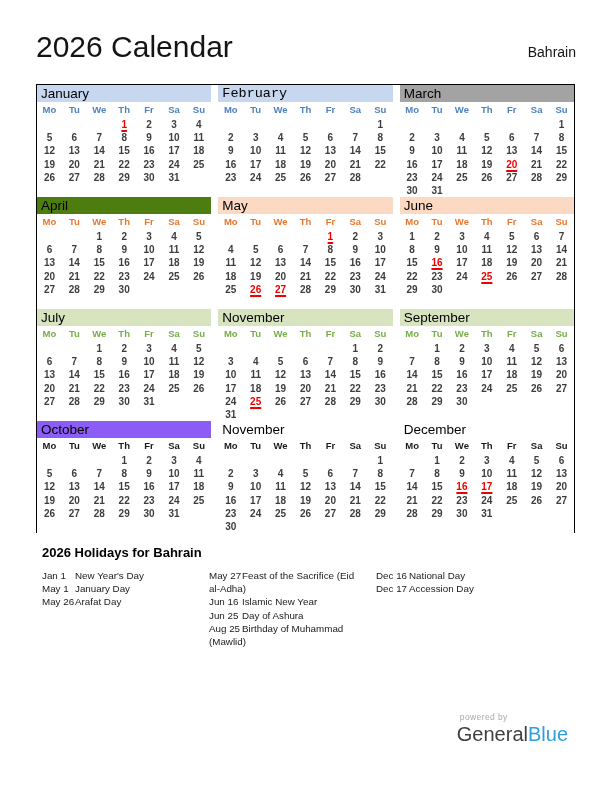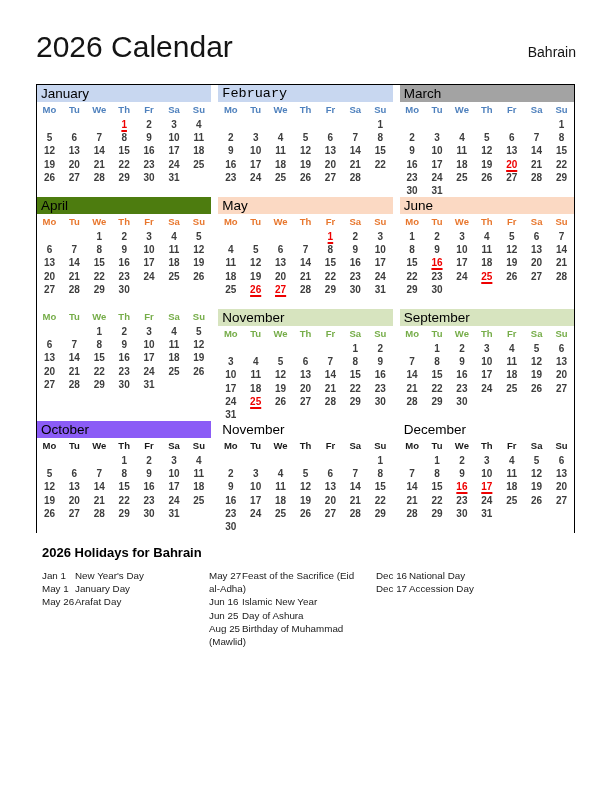--- a/index.html
+++ b/index.html
@@ -361,20 +361,21 @@
           <span class="day-cell">29</span>
           <span class="day-cell">30</span>
           <span class="day-cell"></span>
           <span class="day-cell"></span>
           <span class="day-cell"></span>
           <span class="day-cell"></span>
           <span class="day-cell"></span>
         </div>
       </div>
       <div class="month-card">
+        <div class="month-header" style="background: rgb(215, 228, 191);">July</div>
         <div class="weekday-row">
           <span class="weekday-label" style="color: rgb(118, 173, 73);">Mo</span>
           <span class="weekday-label" style="color: rgb(118, 173, 73);">Tu</span>
           <span class="weekday-label" style="color: rgb(118, 173, 73);">We</span>
           <span class="weekday-label" style="color: rgb(118, 173, 73);">Th</span>
           <span class="weekday-label" style="color: rgb(118, 173, 73);">Fr</span>
           <span class="weekday-label" style="color: rgb(118, 173, 73);">Sa</span>
           <span class="weekday-label" style="color: rgb(118, 173, 73);">Su</span>
         </div>
         <div class="days-grid">
@@ -690,14 +691,18 @@
           <div class="holiday-entry"><span class="holiday-date">Jun 25</span><span class="holiday-name">Day of Ashura</span></div>
           <div class="holiday-entry"><span class="holiday-date">Aug 25</span><span class="holiday-name">Birthday of Muhammad (Mawlid)</span></div>
         </div>
         <div class="holiday-col">
           <div class="holiday-entry"><span class="holiday-date">Dec 16</span><span class="holiday-name">National Day</span></div>
           <div class="holiday-entry"><span class="holiday-date">Dec 17</span><span class="holiday-name">Accession Day</span></div>
         </div>
       </div>
   </div>
 
+  <div class="footer-brand">
+    <div class="powered-by">powered by</div>
+    <div class="brand-wordmark"><span style="color: rgb(63, 63, 63);">General</span><span style="color: rgb(46, 159, 216);">Blue</span></div>
+  </div>
 
 </div>
 
 </body></html>

